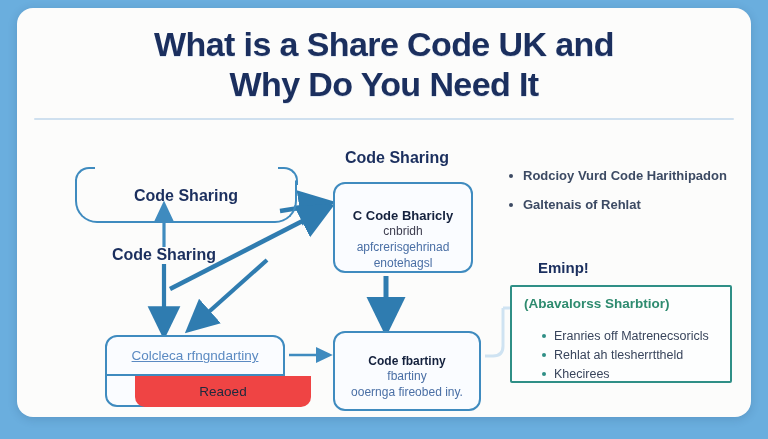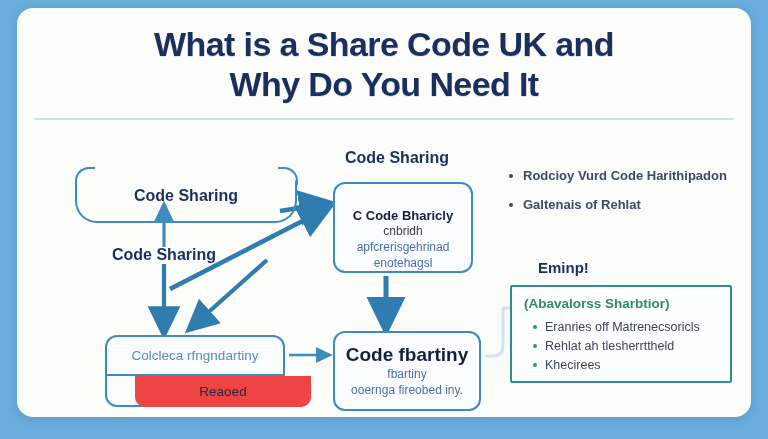--- a/index.html
+++ b/index.html
@@ -72,30 +72,30 @@
   }
   .box .ln{
     text-align:center;color:#4a6fa5;font-size:12px;line-height:1.35;
   }
   .box .ln.dark{color:#3c3c4e;}
 
   .botleft .row1{
     position:absolute;left:0;top:0;width:100%;height:39px;
     display:flex;align-items:center;justify-content:center;
     color:#5b8ac2;font-size:13.5px;
-    border-bottom:2px solid #3f8bbf;box-sizing:border-box;
+    border-bottom:2px solid #3f8bbf;box-sizing:border-box;text-decoration:underline;
   }
   .botleft .row2{
     position:absolute;left:0;top:39px;width:100%;height:31px;
     display:flex;align-items:center;justify-content:center;
     color:#202a3d;font-size:13.5px;font-weight:normal;
     background:#ef4444;border-radius:0 0 10px 10px;margin-left:28px;
   }
 
-  .botcenter .hdr{margin-top:11px;font-size:19px;text-align:center;}
+  .botcenter .hdr{margin-top:21px;font-size:12px;text-align:center;}
 
   
   .bullets{position:absolute;left:492px;top:160px;width:236px;}
   .bullets li{
     list-style:none;color:#3c4a63;font-size:13px;
     margin:0 0 14px 0;position:relative;padding-left:14px;white-space:nowrap;
   }
   .bullets li:before{
     content:"";position:absolute;left:0;top:6px;width:4px;height:4px;
     border-radius:50%;background:#3c4a63;
@@ -109,21 +109,21 @@
   }
   .greenbox{
     position:absolute;left:493px;top:277px;width:222px;height:98px;
     border:2.2px solid #2f8f86;border-radius:2px;background:#fdfefe;
     box-sizing:border-box;
   }
   .greenbox .gt{
     color:#2e8b6f;font-weight:bold;font-size:13.5px;
     margin:9px 0 4px 12px;
   }
-  .greenbox ul{margin:7px;padding:0 0 0 12px;}
+  .greenbox ul{margin:16px;padding:0 0 0 12px;}
   .greenbox li{
     list-style:none;color:#39455c;font-size:12.5px;line-height:1.5;
     position:relative;padding-left:14px;white-space:nowrap;
   }
   .greenbox li:before{
     content:"";position:absolute;left:2px;top:7px;width:4px;height:4px;
     border-radius:50%;background:#2f8f86;
   }
 
   

